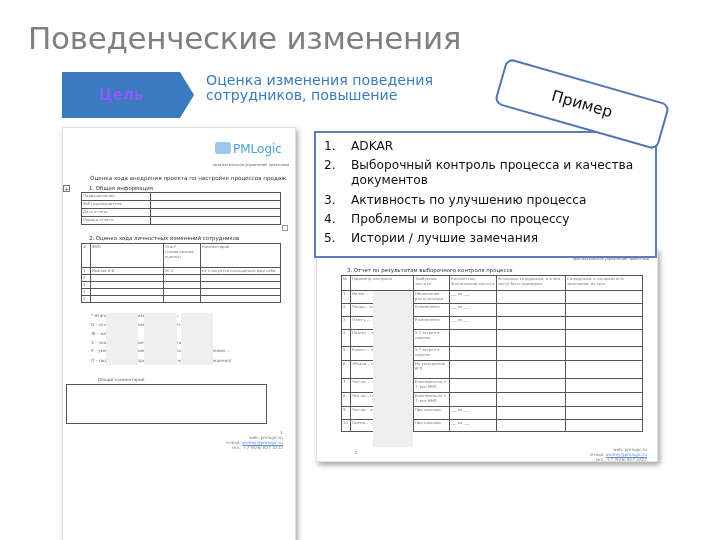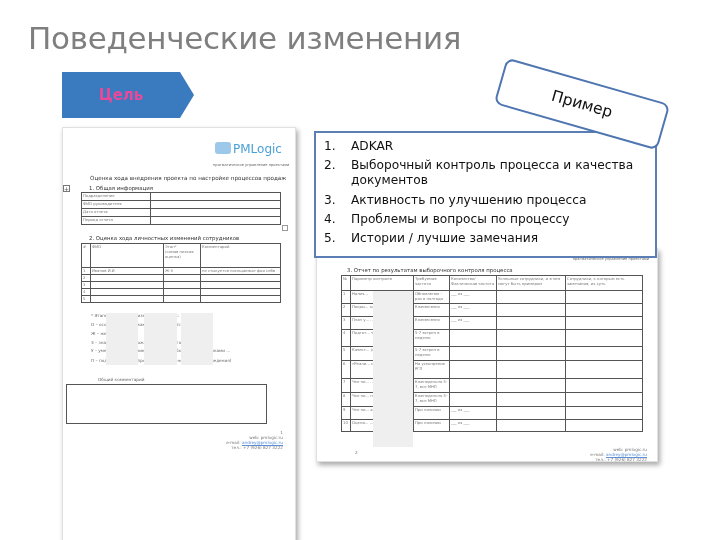--- a/index.html
+++ b/index.html
@@ -5,21 +5,21 @@
   html, body { margin:0; padding:0; }
   body { width:720px; height:540px; background:#ffffff; position:relative; overflow:hidden;
          font-family:"DejaVu Sans", sans-serif; }
   .abs { position:absolute; }
   #page-title { left:28px; top:20px; font-size:31px; color:#7f7f7f; letter-spacing:-0.3px; white-space:nowrap; }
 
   
   #goal-arrow { left:62px; top:72px; width:132px; height:46px; }
   #goal-arrow svg { position:absolute; left:0; top:0; }
   #goal-label { position:absolute; left:0; top:0; width:118px; height:46px; line-height:46px; text-align:center;
-                color:#ec4899; font-size:15px; font-weight:bold; }
+                color:#8b5cf6; font-size:15px; font-weight:bold; }
   #goal-text { left:206px; top:73px; color:#3a7bbf; font-size:14.2px; line-height:15px; width:240px; }
 
   
   .doc { background:#fff; box-shadow:2px 3px 5px rgba(0,0,0,0.35); border:1px solid #e0e0e0; box-sizing:border-box; }
   #doc-left { left:62px; top:127px; width:234px; height:428px; }
   #doc-right { left:316px; top:248px; width:342px; height:214px; }
 
   .tiny { font-size:4.2px; color:#666; white-space:nowrap; }
   .small { font-size:5.4px; color:#333; white-space:nowrap; }
   .logo { color:#4aa0d8; font-size:12px; }
@@ -47,20 +47,22 @@
 
 <div id="page-title" class="abs">Поведенческие изменения</div>
 
 <div id="goal-arrow" class="abs">
   <svg width="132" height="46">
     <polygon points="0,0 118,0 132,23 118,46 0,46" fill="#3a7bbf"></polygon>
   </svg>
   <div id="goal-label">Цель</div>
 </div>
 <div id="goal-text" class="abs">
+  <div>Оценка изменения поведения</div>
+  <div>сотрудников, повышение</div>
 </div>
 
 <div id="doc-left" class="abs doc">
   <div class="abs logo" style="left:152px;top:14px;">
     <span class="logo-mark"></span><span>PMLogic</span>
   </div>
   <div class="abs tiny" style="left:150px;top:35px;font-size:3.6px;">прагматическое управление проектами</div>
   <div class="abs small" style="left:27px;top:47px;font-size:5.6px;">Оценка хода внедрения проекта по настройке процессов продаж</div>
   <div class="abs" style="left:0px;top:57px;width:7px;height:7px;border:0.8px solid #777;font-size:6px;line-height:6px;text-align:center;color:#555;box-sizing:border-box;">+</div>
   <div class="abs small" style="left:26px;top:57px;">1.  Общая информация</div>

